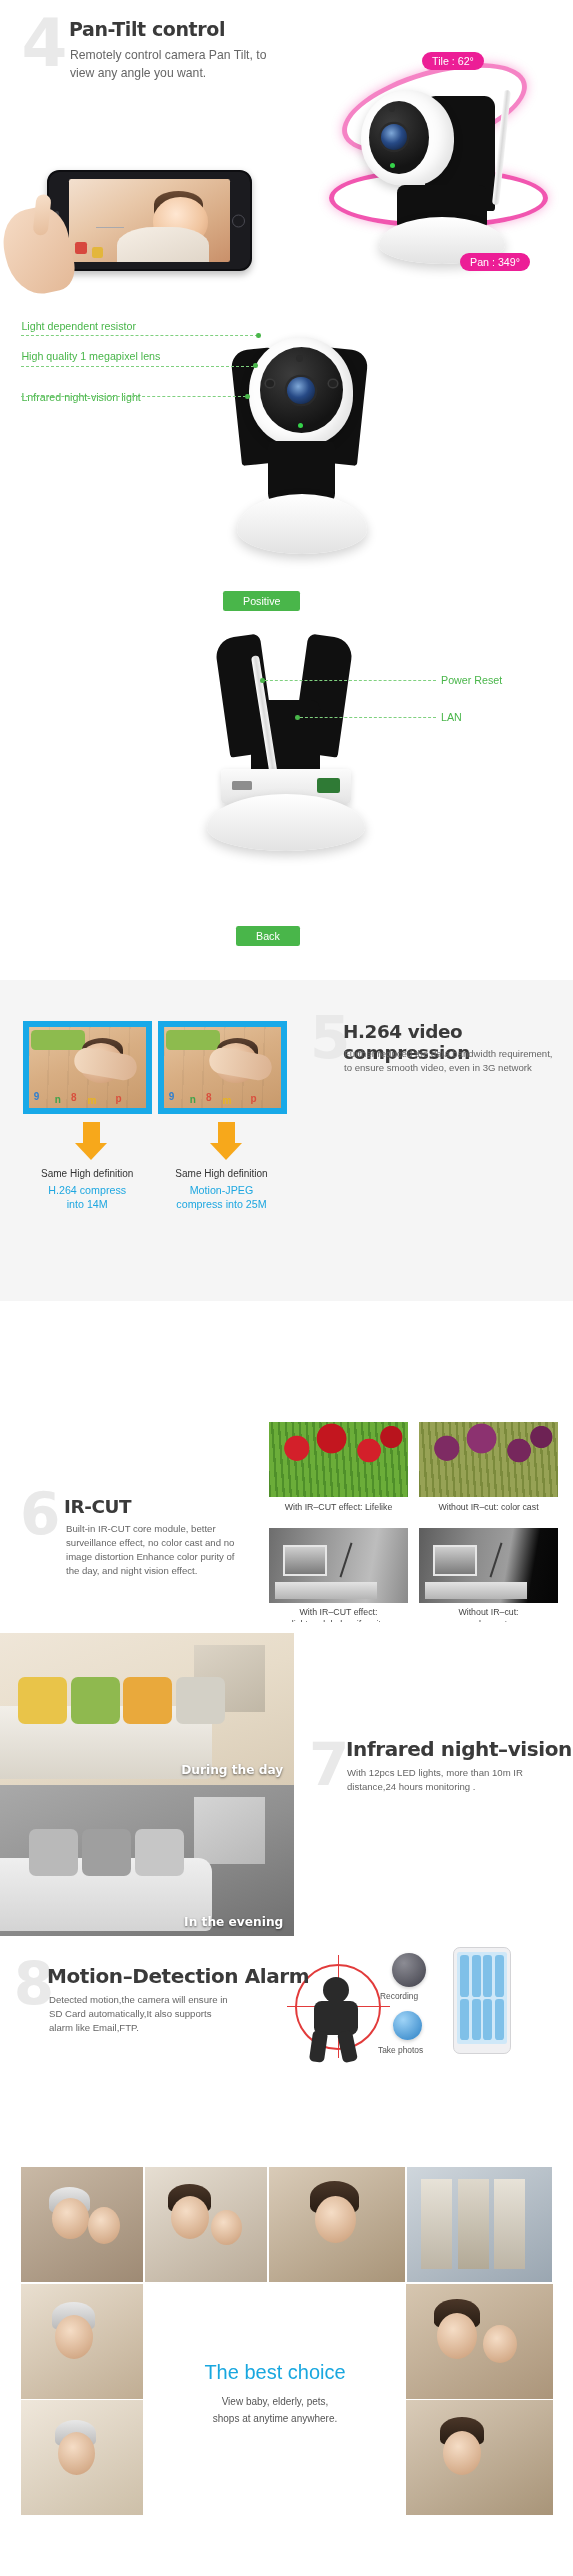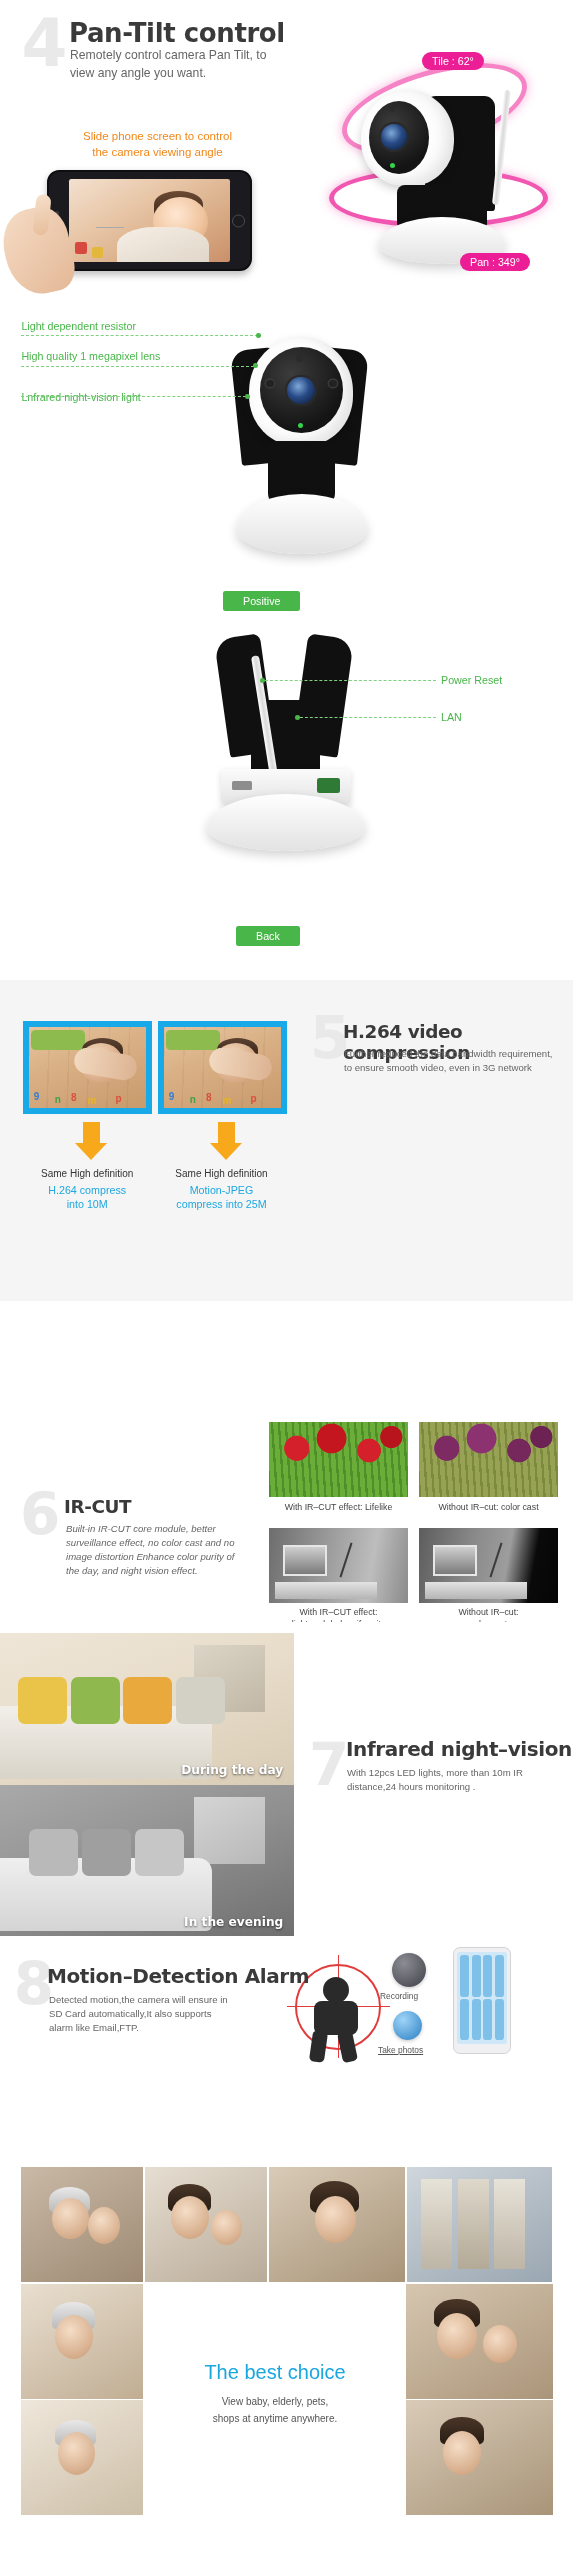--- a/index.html
+++ b/index.html
@@ -19,21 +19,21 @@
   }
   .feat-title {
     font-family:"DejaVu Sans", sans-serif;
     font-weight:700; color:#3a3a3a; letter-spacing:-0.4px;
   }
   .feat-desc { color:#666; line-height:1.45; }
 
   
   #sec-pantilt { left:0; top:0; width:574px; height:306px; background:#fff; }
   #s4-num { left:21.4px; top:10.7px; font-size:66px; }
-  #s4-title { left:69px; top:18.4px; font-size:26px; }
+  #s4-title { left:69px; top:18.4px; font-size:19px; }
   #s4-desc { left:70px; top:47px; font-size:12.2px; width:222px; }
 
   .orange-caption {
     color:#f0871a; text-align:center; font-size:11.5px; line-height:1.35;
     font-family:"Liberation Sans", sans-serif;
   }
   #s4-slide-cap { left:35px; top:129px; width:245px; }
 
   
   .phone {
@@ -176,21 +176,21 @@
   .cap-dark { position:absolute; font-size:10px; color:#333; text-align:center; }
   .cap-blue { position:absolute; font-size:10.7px; color:#1ea7e0; text-align:center; line-height:1.3; }
   #s5-num { right:auto; left:310px; top:1009px; font-size:58px; }
   #s5-title { left:343px; top:1021px; font-size:18.4px; }
   #s5-desc { left:344px; top:1047px; font-size:9.6px; width:210px; }
 
   
   #sec-ircut { left:0; top:1301px; width:574px; height:321px; background:#fff; }
   #s6-num { left:20px; top:1485px; font-size:58px; }
   #s6-title { left:64px; top:1496px; font-size:18.4px; }
-  #s6-desc { left:66px; top:1522px; font-size:9.6px; width:176px;font-style:italic; }
+  #s6-desc { left:66px; top:1522px; font-size:9.6px; width:176px; }
   .irc-img { position:absolute; overflow:hidden; }
   .tulip-red{
     background:
       radial-gradient(circle at 20% 35%, #d3202a 0 12.2px, transparent 13px),
       radial-gradient(circle at 45% 22%, #c3161f 0 14.5px, transparent 15.3px),
       radial-gradient(circle at 72% 38%, #d3202a 0 11.5px, transparent 12.2px),
       radial-gradient(circle at 88% 20%, #b8141d 0 10.7px, transparent 11.5px),
       repeating-linear-gradient(86deg,#4f8f2a 0 2.3px, #6bad39 2.3px 6.9px);
   }
   .tulip-purple{
@@ -305,22 +305,20 @@
 </style>
 </head>
 <body>
 
 <div class="abs" id="sec-pantilt">
 
   <div class="abs ghost-num" id="s4-num">4</div>
   <div class="abs feat-title" id="s4-title">Pan-Tilt control</div>
   <div class="abs feat-desc" id="s4-desc">Remotely control camera Pan Tilt, to view any angle you want.</div>
 
-  <div class="abs orange-caption" id="s4-slide-cap" style="white-space:pre-line;">Slide phone screen to control
-the camera viewing angle</div>
 
   <div class="phone">
     <div class="phone-speaker"></div>
     <div class="phone-home"></div>
     <div class="phone-screen">
       <div class="baby-hair"></div>
       <div class="baby-head"></div>
       <div class="baby-body"></div>
       <div class="abs" style="left:6.1px;bottom:7.7px;width:12.2px;height:12.2px;background:#d7483e;border-radius:2.3px;"></div>
       <div class="abs" style="left:23px;bottom:4.6px;width:10.7px;height:10.7px;background:#e3b63c;border-radius:2.3px;"></div>
@@ -437,21 +435,21 @@
     <div class="arr-stem" style="left:7.7px;top:0;width:17px;height:23px;"></div>
     <div class="arr-head" style="left:0;top:21.4px;"></div>
   </div>
   <div class="abs" style="left:210px;top:142px;width:32px;height:41px;">
     <div class="arr-stem" style="left:7.7px;top:0;width:17px;height:23px;"></div>
     <div class="arr-head" style="left:0;top:21.4px;"></div>
   </div>
 
   <div class="cap-dark" style="left:10.7px;top:188px;width:153px;">Same High definition</div>
   <div class="cap-blue" style="left:10.7px;top:204px;width:153px;white-space:pre-line;">H.264 compress
-into 10M</div>
+into 14M</div>
 
   <div class="cap-dark" style="left:145px;top:188px;width:153px;">Same High definition</div>
   <div class="cap-blue" style="left:145px;top:204px;width:153px;white-space:pre-line;">Motion-JPEG
 compress into 25M</div>
 </div>
 
 <div class="abs ghost-num" id="s5-num">5</div>
 <div class="abs feat-title" id="s5-title">H.264 video compression</div>
 <div class="abs feat-desc" id="s5-desc">Further reduced the data bandwidth requirement, to ensure smooth video, even in 3G network</div>
 
@@ -514,21 +512,21 @@
     <div class="burglar" style="left:43px;top:27.6px;width:26px;height:26px;border-radius:50%;"></div>
     <div class="burglar" style="left:34px;top:51px;width:44px;height:34px;border-radius:7.7px;"></div>
     <div class="burglar" style="left:31px;top:81px;width:15.3px;height:31px;border-radius:4.6px;transform:rotate(8deg);"></div>
     <div class="burglar" style="left:60px;top:81px;width:15.3px;height:31px;border-radius:4.6px;transform:rotate(-12deg);"></div>
   </div>
 
   <div class="round-icon" style="left:392px;top:17px;width:34px;height:34px;background:radial-gradient(circle at 35% 30%,#8c8c94,#3f3f49);"></div>
   <div class="icon-cap" style="left:380px;top:55px;">Recording</div>
 
   <div class="round-icon" style="left:393px;top:75px;width:29px;height:29px;"></div>
-  <div class="icon-cap" style="left:378px;top:109px;text-decoration:underline;">Take photos</div>
+  <div class="icon-cap" style="left:378px;top:109px;">Take photos</div>
 
   <div class="sm-phone" style="left:453px;top:10.7px;width:58px;height:107px;">
     <div class="sm-phone-scr">
       <div class="sm-ico"></div>
       <div class="sm-ico"></div>
       <div class="sm-ico"></div>
       <div class="sm-ico"></div>
       <div class="sm-ico"></div>
       <div class="sm-ico"></div>
       <div class="sm-ico"></div>

